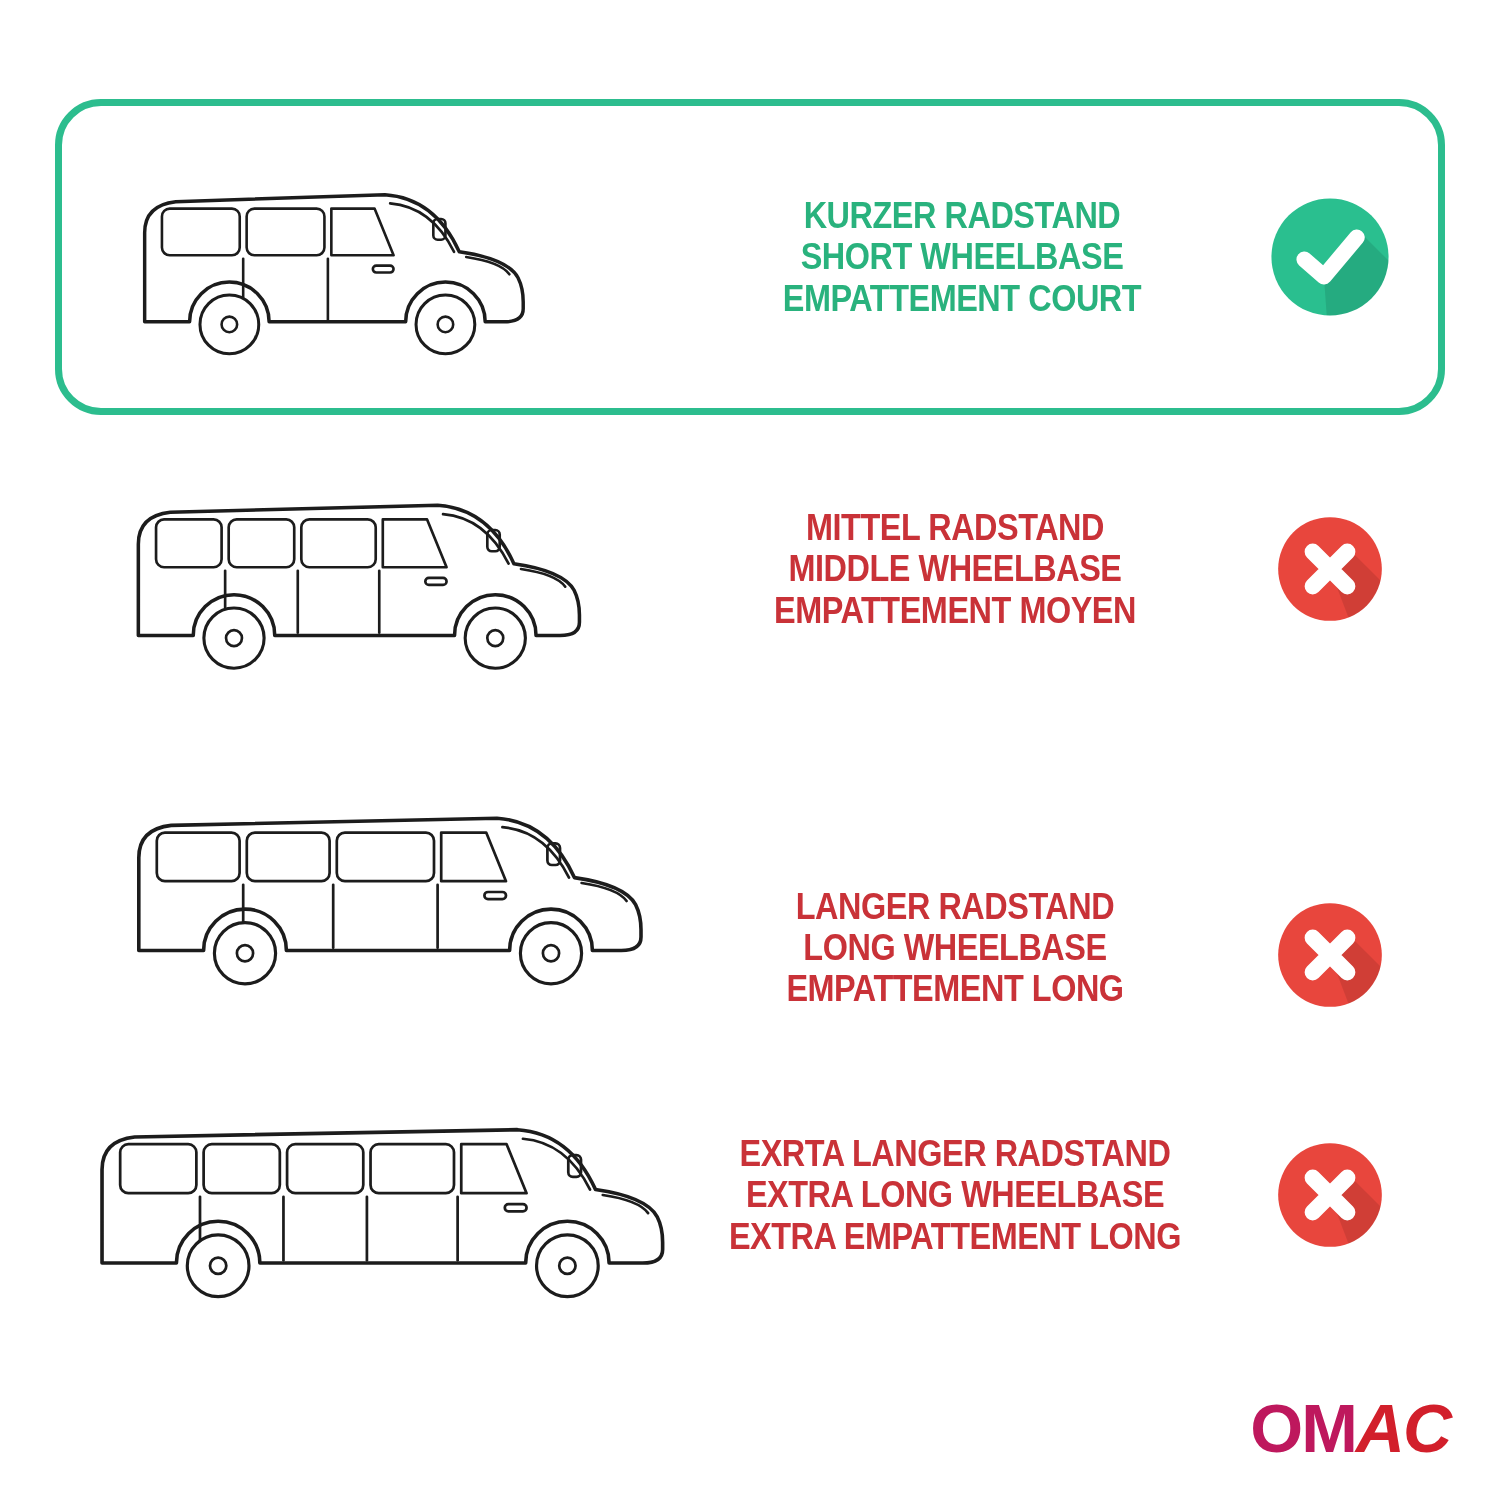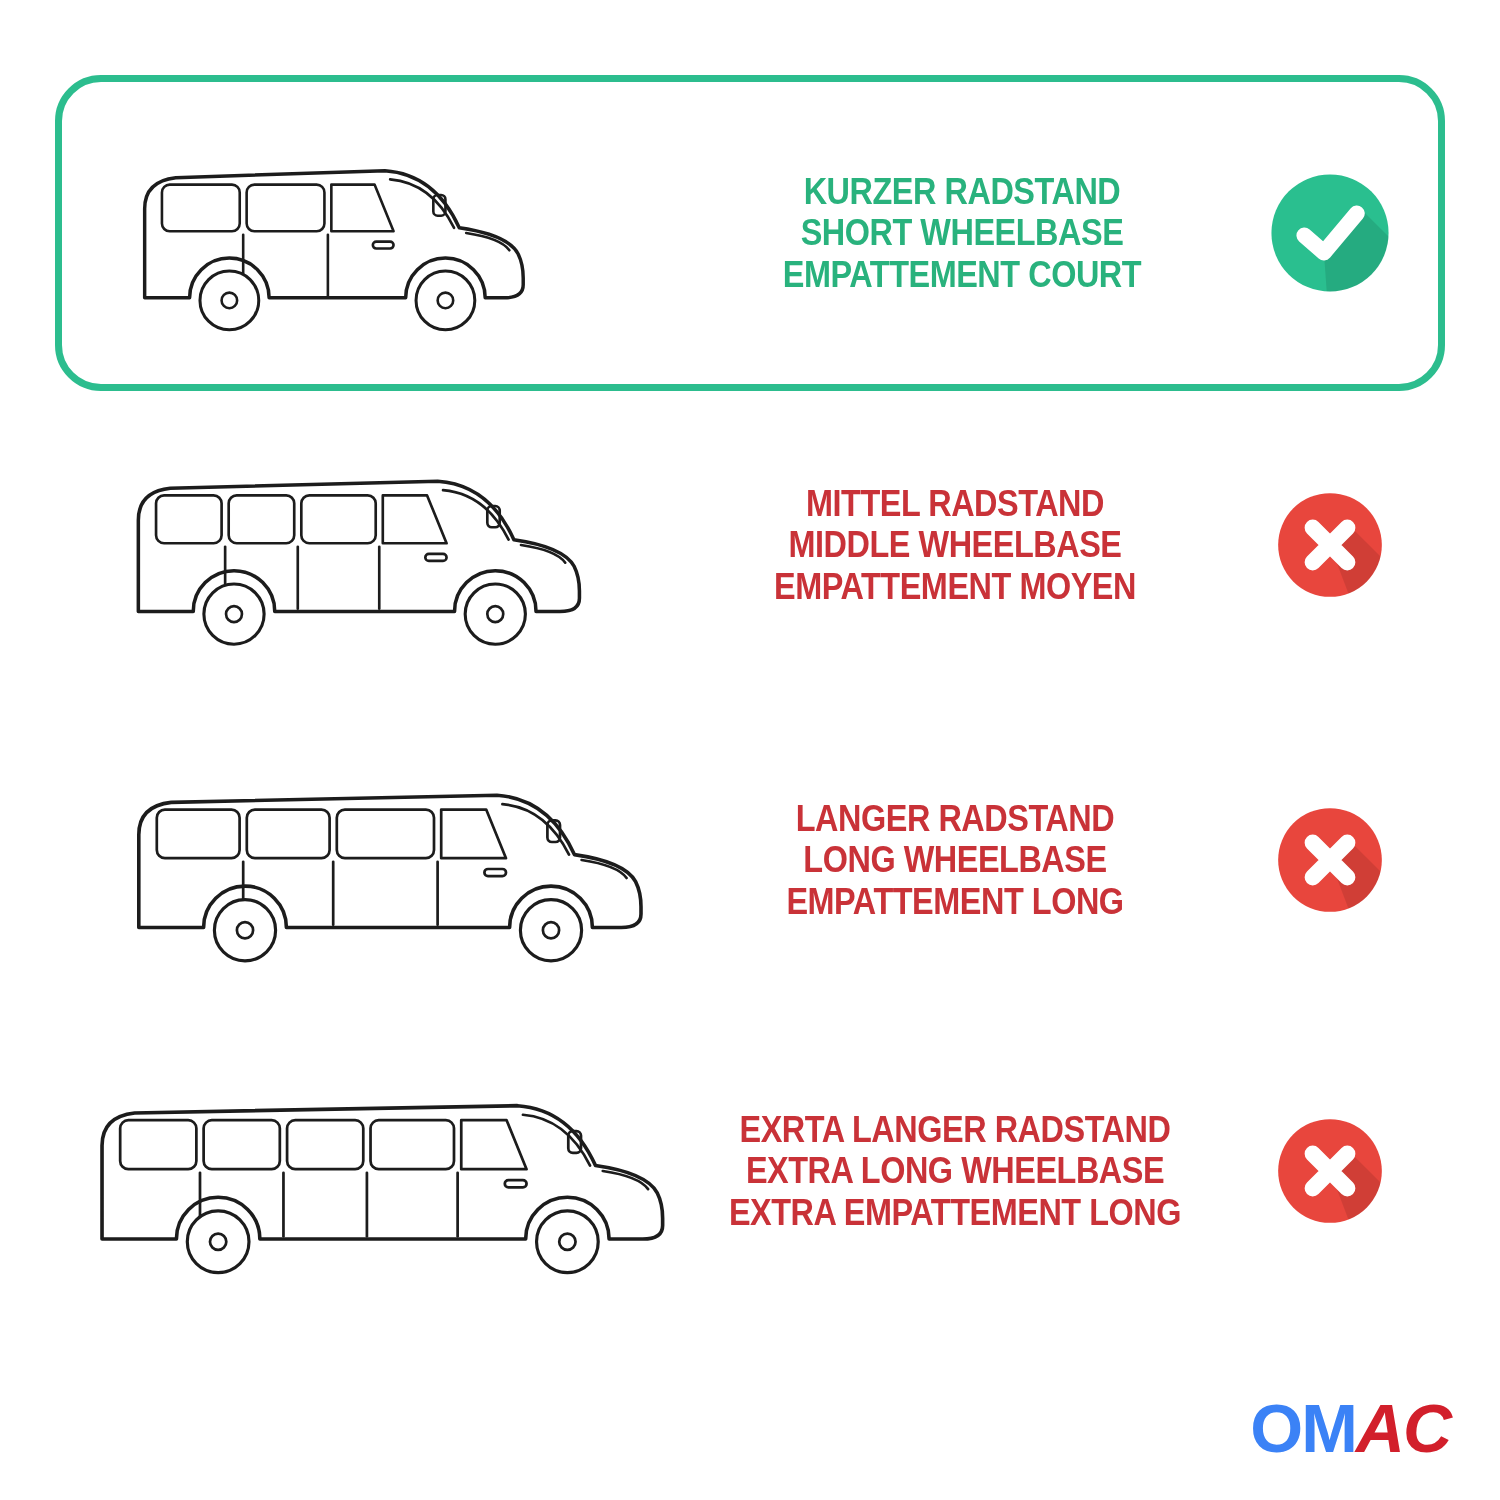--- a/index.html
+++ b/index.html
@@ -1,23 +1,23 @@
 <!DOCTYPE html>
 <html><head>
 <meta charset="utf-8">
 <style>
   html,body{margin:0;padding:0;background:#ffffff;}
   body{width:1500px;height:1500px;font-family:"Liberation Sans",sans-serif;}
   .canvas{position:relative;width:1500px;height:1500px;background:#ffffff;overflow:hidden;}
 
-  .row{position:absolute;left:55px;right:55px;display:flex;align-items:center;box-sizing:border-box;}
+  .row{position:absolute;left:55px;right:55px;display:flex;align-items:center;box-sizing:border-box;margin-top:24px;}
   .row.highlight{border:7px solid #2cbd8e;border-radius:46px;}
   .row1{top:75px;height:316px;}
   .row2{top:420px;height:250px;}
-  .row3{top:735px;height:250px;}
+  .row3{top:735px;height:250px;align-items:flex-end;}
   .row4{top:1041px;height:260px;}
 
   .van-wrap{flex:0 0 640px;display:flex;align-items:center;justify-content:flex-start;padding-left:55px;box-sizing:border-box;}
   .row4 .van-wrap{padding-left:18px;}
   svg.van{display:block;}
   .van path,.van rect,.van circle,.van line{stroke:#1c1c1c;fill:none;stroke-width:4;stroke-linejoin:round;stroke-linecap:round;}
   .van .body{fill:#ffffff;}
   .van .win{stroke-width:3;fill:#ffffff;}
   .van .thin{stroke-width:3;}
   .van .wheel{fill:#ffffff;stroke-width:3.5;}
@@ -25,21 +25,21 @@
 
   .label{flex:0 0 520px;text-align:center;font-weight:700;font-size:36px;line-height:1.14;letter-spacing:-0.5px;transform:scaleX(0.9);text-transform:uppercase;}
   .label.green{color:#29b27d;}
   .label.red{color:#c93238;}
 
   .status{flex:1 1 auto;display:flex;align-items:center;justify-content:center;}
   .badge{width:108px;height:108px;display:block;}
   .row1 .badge{width:122px;height:122px;}
 
   .logo{position:absolute;right:50px;bottom:38px;font-size:68px;font-weight:700;letter-spacing:-2px;line-height:1;}
-  .logo .dark{color:#3b82f6;text-align:center;}
+  .logo .dark{color:#be185d;text-align:center;}
   .logo .red{color:#d21f2b;font-style:italic;}
 </style>
 </head>
 <body>
 
 <div class="canvas">
 
   <div class="row row1 highlight">
     <div class="van-wrap">
       <svg class="van" viewBox="0 0 500 280" height="242">

